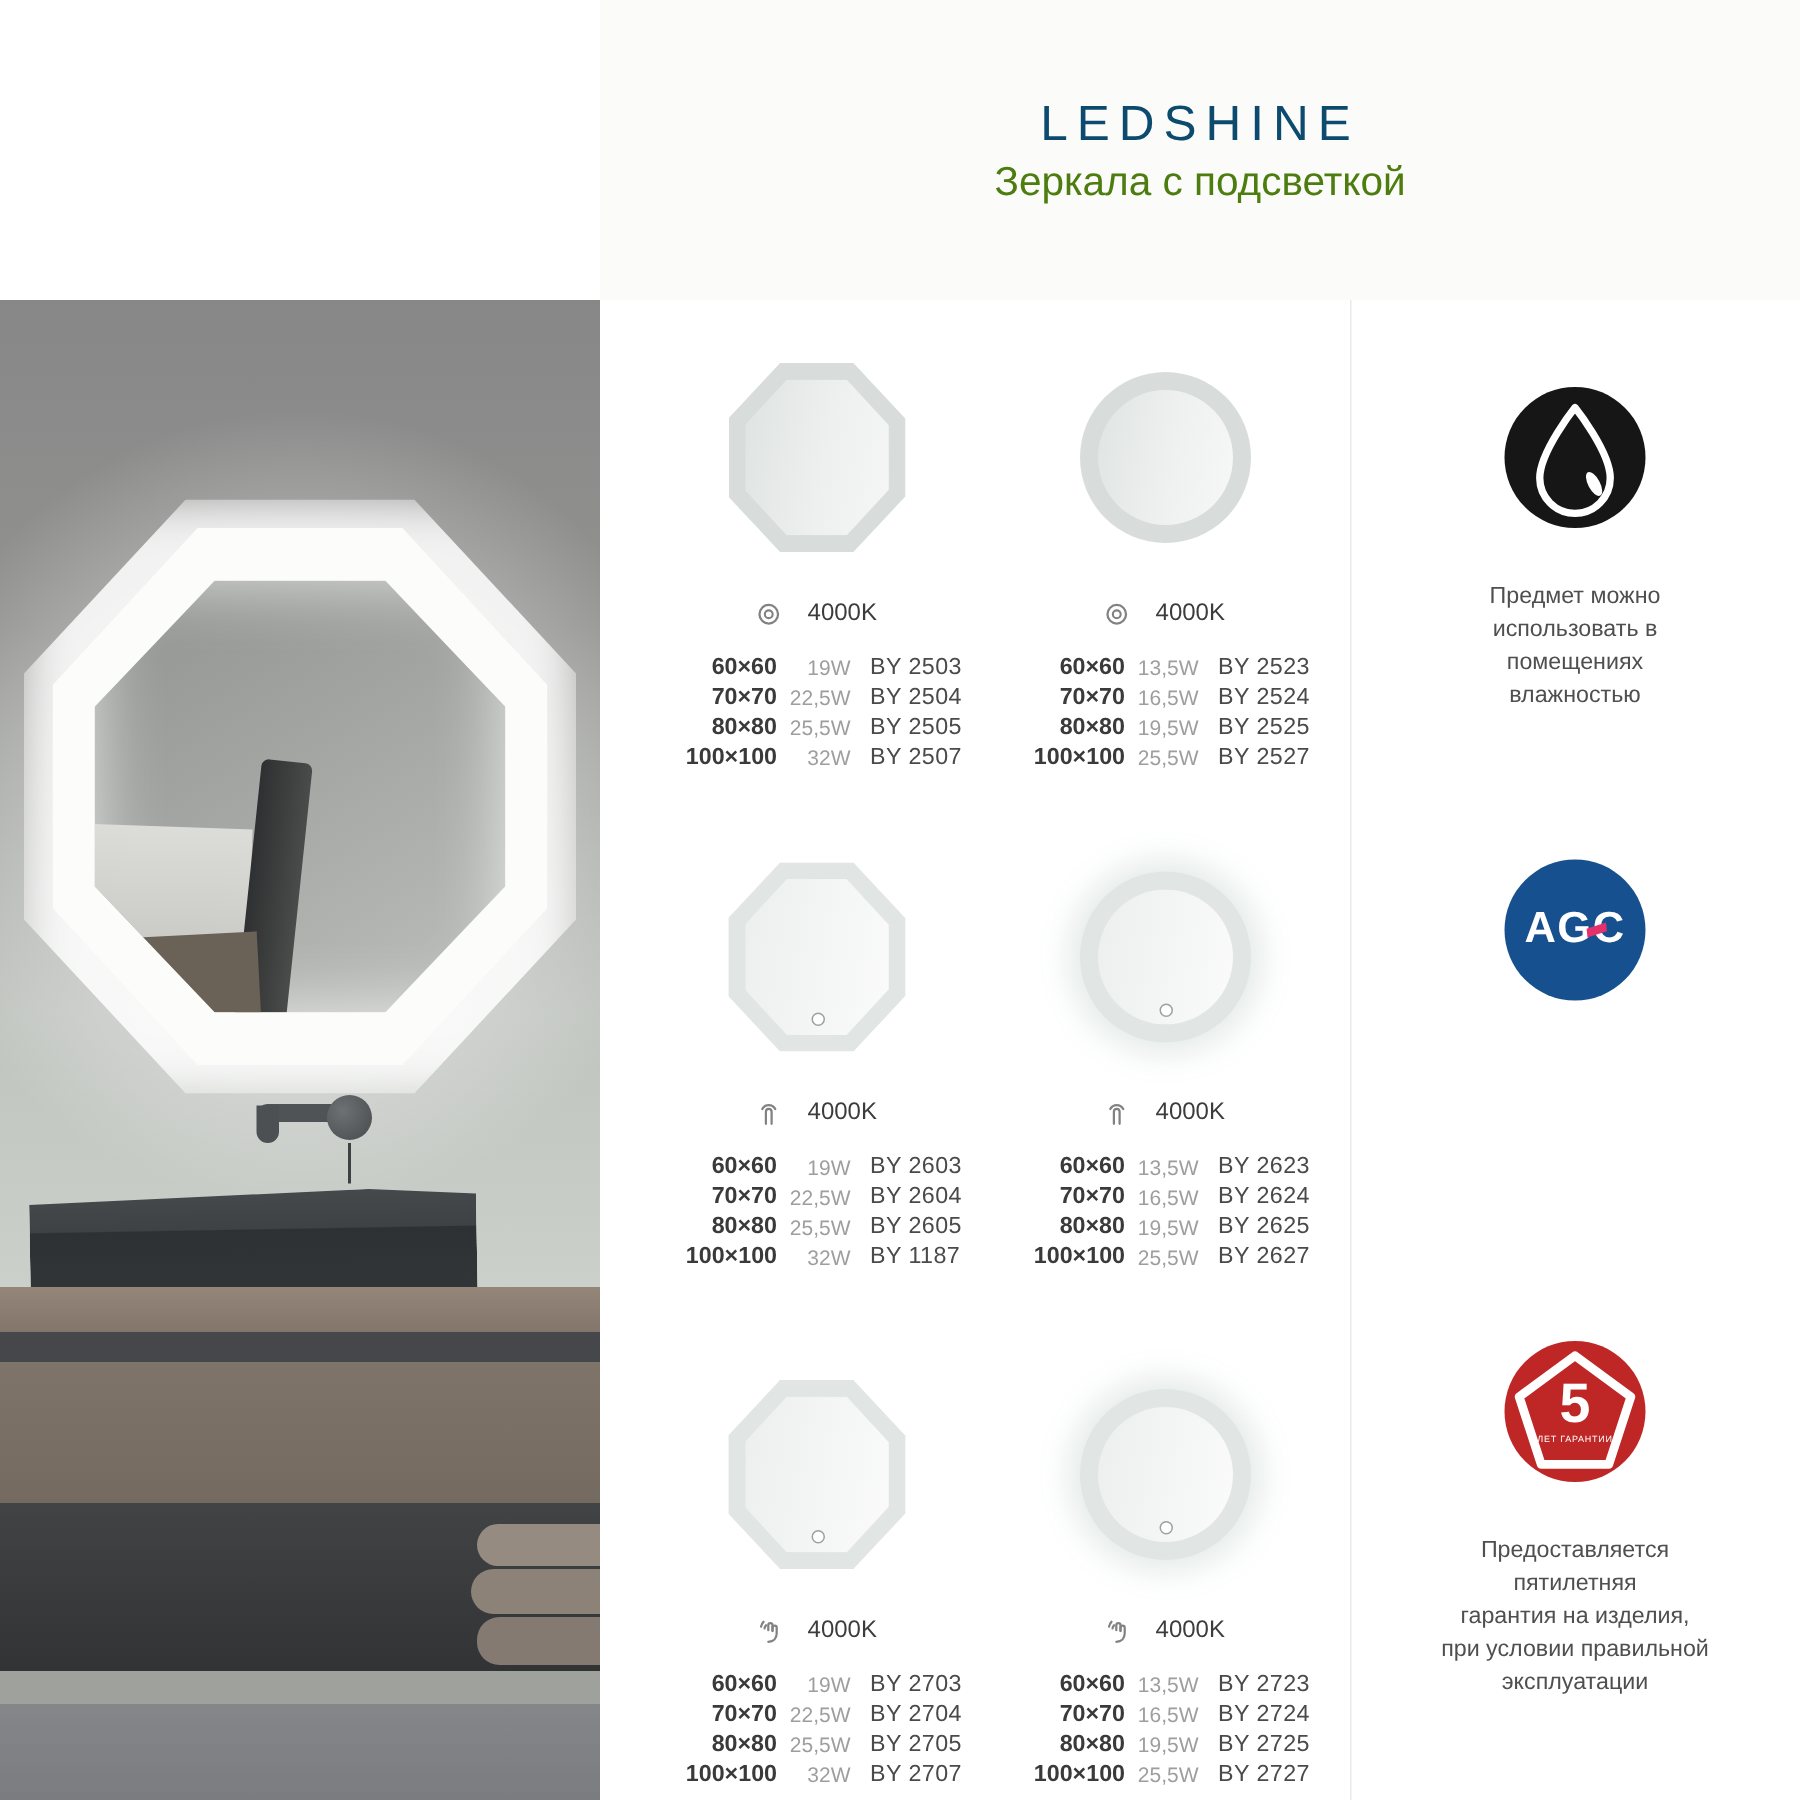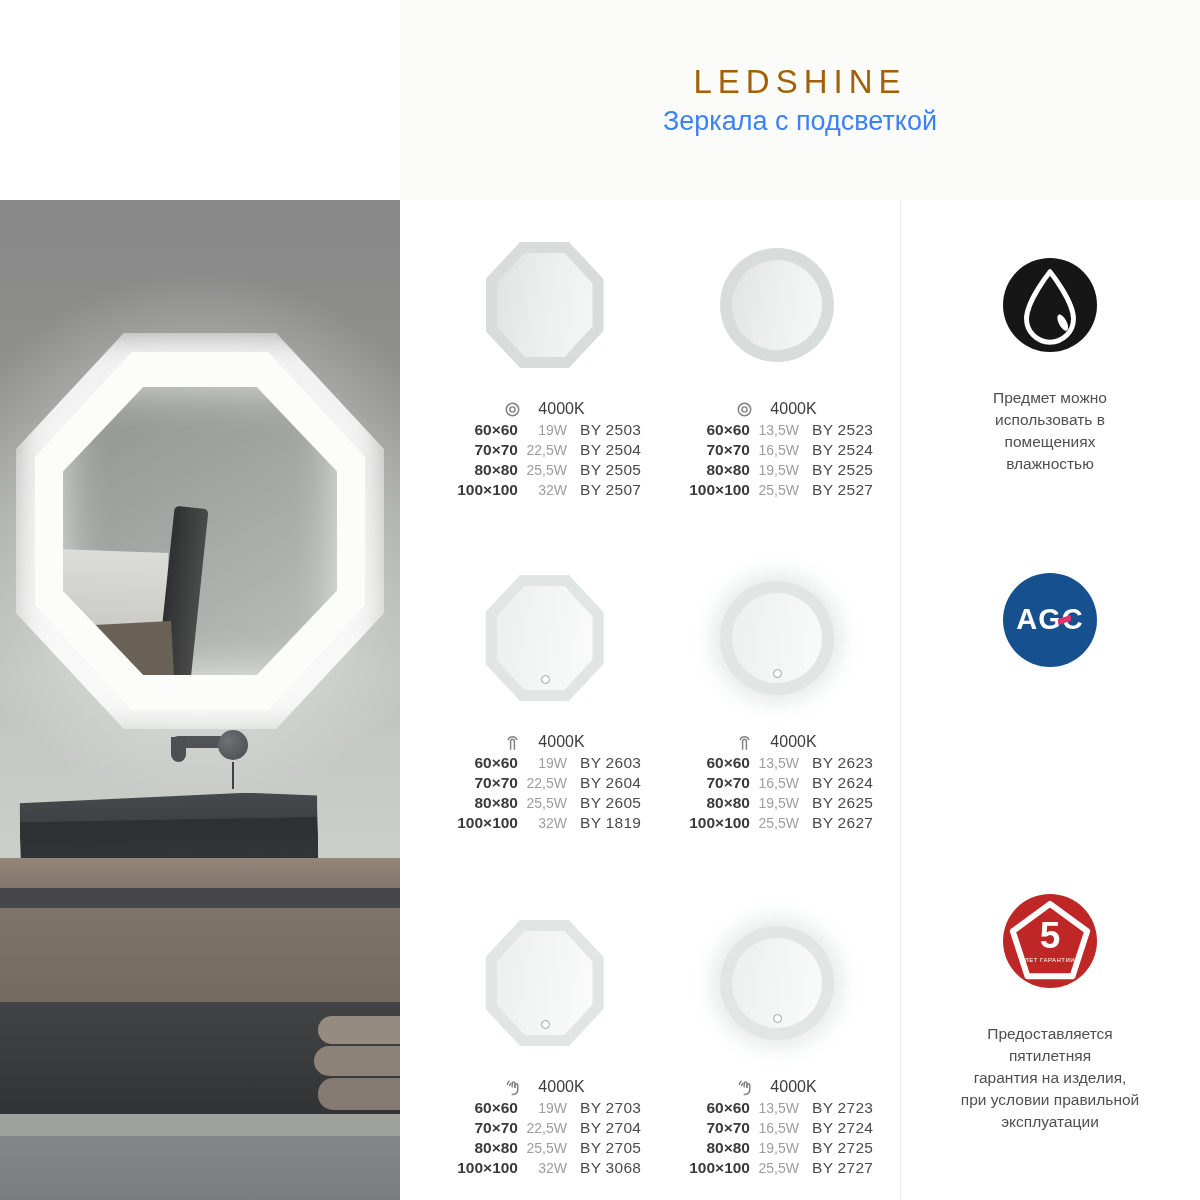--- a/index.html
+++ b/index.html
@@ -8,22 +8,22 @@
 
   
   .hdr-left{position:absolute;left:0;top:0;width:400px;height:200px;background:#f0f0ee;
             display:flex;flex-direction:column;align-items:center;justify-content:center;}
   .logo-text{font-size:48px;font-weight:700;letter-spacing:1px;line-height:1;
              background:linear-gradient(90deg,#9dcb3b 0%,#6cb03f 25%,#3f9350 55%,#20627a 80%,#174a70 100%);
              -webkit-background-clip:text;background-clip:text;color:transparent;-webkit-text-fill-color:transparent;}
   .logo-tagline{margin-top:8px;font-size:17px;color:#3e4f63;letter-spacing:2px;word-spacing:7px;}
   .hdr-right{position:absolute;left:400px;top:0;width:800px;height:200px;background:#fbfbfa;
              display:flex;flex-direction:column;align-items:center;justify-content:center;}
-  .title{font-size:33px;letter-spacing:6px;color:#a16207;line-height:1.15;}
-  .subtitle{font-size:27px;color:#3b82f6;margin-top:6px;}
+  .title{font-size:33px;letter-spacing:6px;color:#0c4a6e;line-height:1.15;}
+  .subtitle{font-size:27px;color:#4d7c0f;margin-top:6px;}
 
   
   .photo{position:absolute;left:0;top:200px;width:400px;height:1000px;overflow:hidden;
          box-shadow:inset 0 0 130px rgba(28,28,26,.38);}
   .wall{position:absolute;left:0;top:0;width:400px;height:660px;
         background:linear-gradient(180deg,#868786 0%,#929391 33%,#a6a8a4 52%,#c0c4bf 72%,#ccd0cb 100%);}
   .wall-glow{position:absolute;left:-60px;top:70px;width:520px;height:560px;
              background:radial-gradient(circle at 50% 48%,rgba(255,255,255,.65) 0%,rgba(255,255,255,.25) 45%,rgba(255,255,255,0) 68%);}
   .m-glow,.m-led,.m-face{clip-path:polygon(29.3% 0,70.7% 0,100% 29.3%,100% 70.7%,70.7% 100%,29.3% 100%,0 70.7%,0 29.3%);}
   .m-glow{position:absolute;left:16px;top:133px;width:368px;height:396px;background:#fff;filter:blur(16px);opacity:.85;}
@@ -77,21 +77,21 @@
   .fig-circle-in{position:absolute;inset:12px;border-radius:50%;
            background:linear-gradient(100deg,#e0e4e3 0%,#eef1f0 55%,#f6f8f7 100%);}
   .lit.fig-oct,.lit.fig-circle{background:#e1e6e5;box-shadow:0 0 20px 8px rgba(226,233,231,.9);}
   .lit .fig-oct-in,.lit .fig-circle-in{background:linear-gradient(100deg,#eaeedd00,#fff0),
            linear-gradient(100deg,#ecefee 0%,#f4f6f5 55%,#fafbfa 100%);}
   .touchdot{position:absolute;left:50%;bottom:17px;width:7px;height:7px;margin-left:-4px;
             border:1.5px solid #9aa2a1;border-radius:50%;background:#fff;}
   .spechead{display:flex;align-items:center;justify-content:center;gap:17px;margin-top:28px;
             font-size:16px;color:#3c3c3c;line-height:22px;}
   .swicon{width:17px;height:17px;}
-  .specrows{margin-top:0;}
+  .specrows{margin-top:15px;}
   .spec-row{display:grid;grid-template-columns:86px 44px auto;column-gap:5px;line-height:20px;}
   .sz{font-weight:700;font-size:15.5px;color:#3a3a3a;text-align:right;}
   .pw{font-size:14px;color:#9e9e9e;text-align:right;}
   .art{font-size:15.5px;color:#4a4a4a;letter-spacing:.3px;text-align:left;padding-left:8px;}
 
   
   .info{position:absolute;left:915px;width:270px;text-align:center;}
   .i1{top:258px;} .i2{top:573px;} .i3{top:894px;}
   .badge{position:relative;width:94px;height:94px;border-radius:50%;margin:0 auto;}
   .badge svg{position:absolute;left:0;top:0;width:94px;height:94px;}
@@ -243,21 +243,21 @@
           <span class="art">BY 2604</span>
         </div>
         <div class="spec-row">
           <span class="sz">80×80</span>
           <span class="pw">25,5W</span>
           <span class="art">BY 2605</span>
         </div>
         <div class="spec-row">
           <span class="sz">100×100</span>
           <span class="pw">32W</span>
-          <span class="art">BY 1819</span>
+          <span class="art">BY 1187</span>
         </div>
       </div>
   </section>
 
   <section class="product p4">
     <div class="figwrap">
       <div class="fig-circle lit">
           <div class="fig-circle-in"></div>
           <div class="touchdot"></div>
         </div>
@@ -321,21 +321,21 @@
           <span class="art">BY 2704</span>
         </div>
         <div class="spec-row">
           <span class="sz">80×80</span>
           <span class="pw">25,5W</span>
           <span class="art">BY 2705</span>
         </div>
         <div class="spec-row">
           <span class="sz">100×100</span>
           <span class="pw">32W</span>
-          <span class="art">BY 3068</span>
+          <span class="art">BY 2707</span>
         </div>
       </div>
   </section>
 
   <section class="product p6">
     <div class="figwrap">
       <div class="fig-circle lit">
           <div class="fig-circle-in"></div>
           <div class="touchdot"></div>
         </div>

